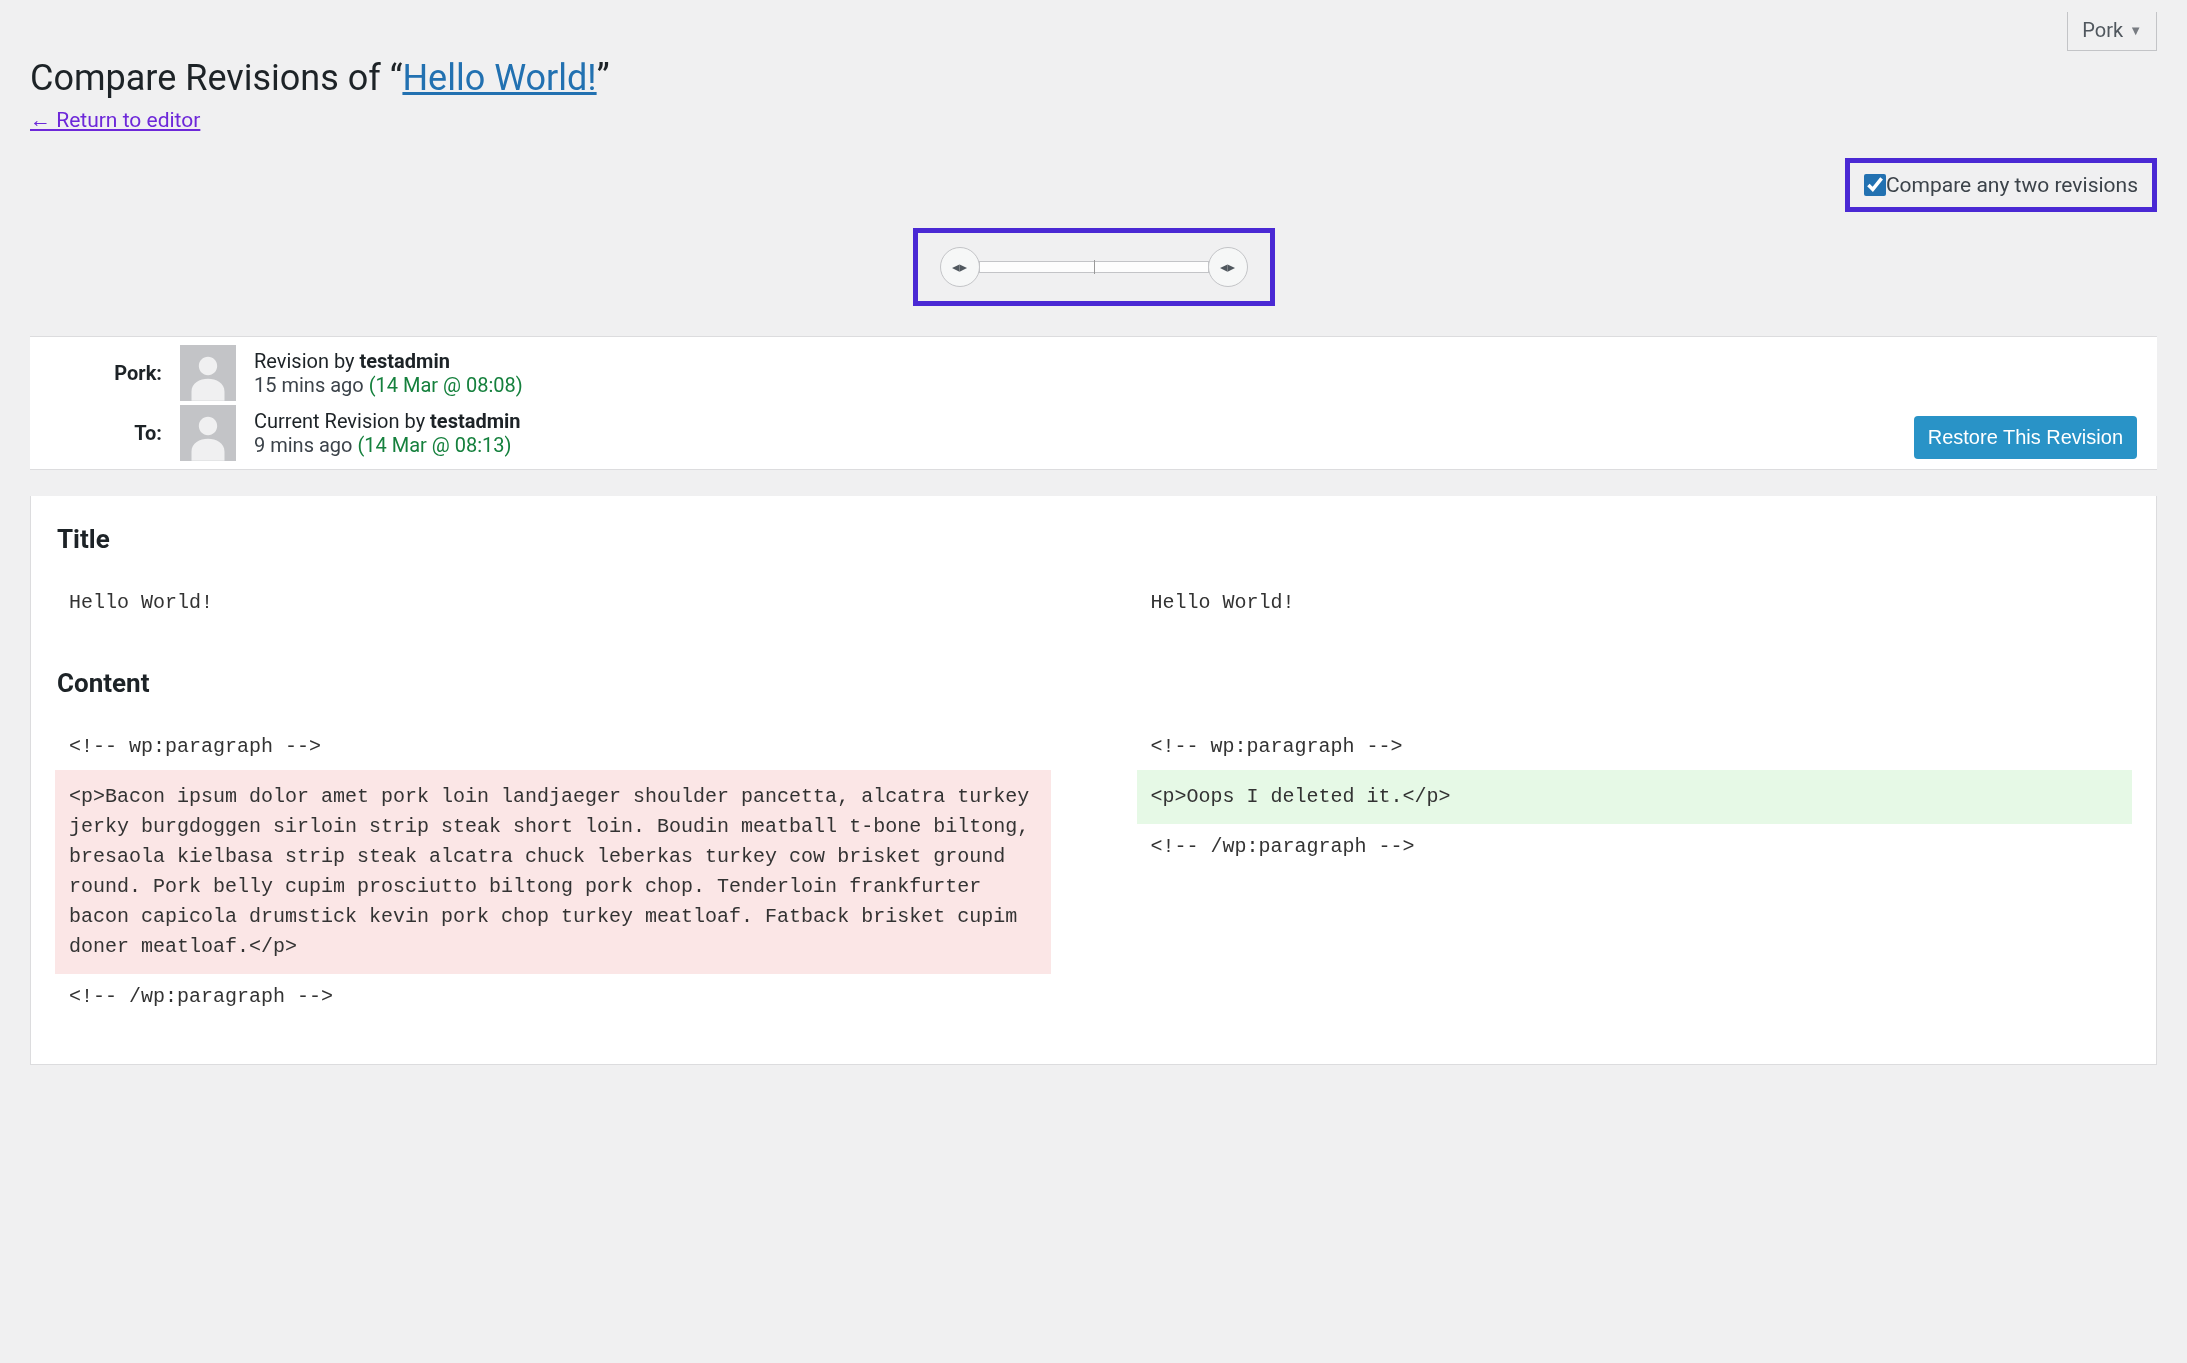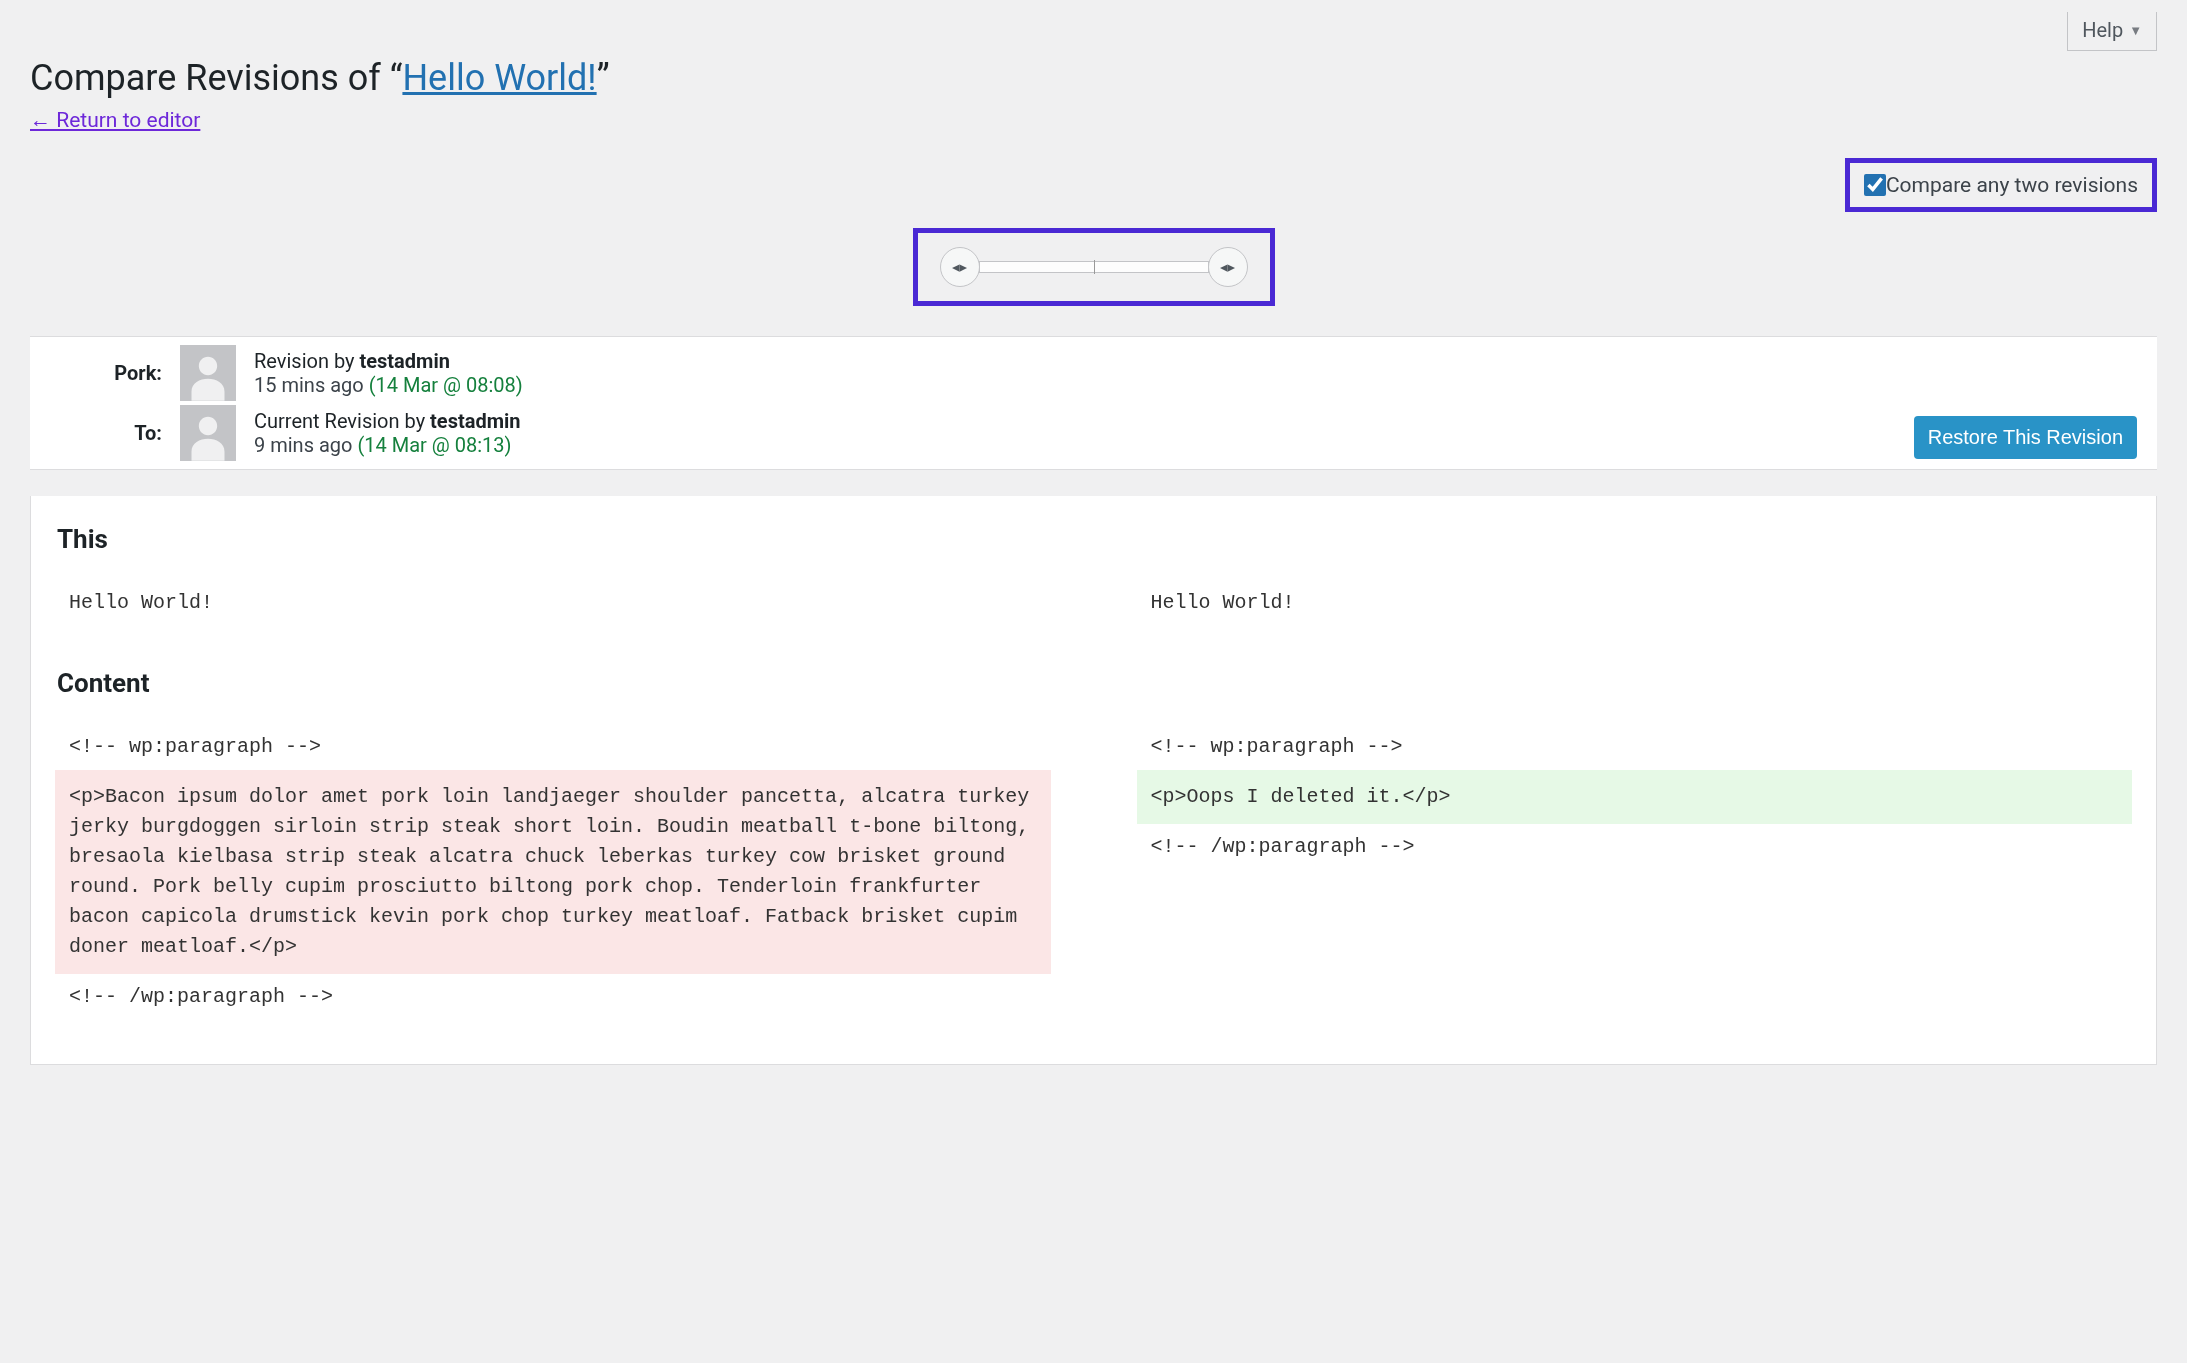--- a/index.html
+++ b/index.html
@@ -200,21 +200,21 @@
   .diff-block.add { background: #e6f9e6; }
   .diff-block.plain { background: transparent; padding: 8px 14px; }
 </style>
 </head>
 <body>
 
 <div class="wrap">
 
   <div class="help-tab-wrap">
     <div class="help-tab">
-      <span>Help</span>
+      <span>Pork</span>
       <span class="tri">▼</span>
     </div>
   </div>
 
   <h1 class="page-title">
     <span>Compare Revisions of “</span><a href="#">Hello World!</a><span>”</span>
   </h1>
 
   <a href="#" class="return-link">← Return to editor</a>
 
@@ -275,21 +275,21 @@
             <span class="paren">(14 Mar @ 08:13)</span>
           </div>
         </div>
       </div>
     </div>
 
     <button class="restore-btn">Restore This Revision</button>
   </div>
 
   <div class="diff-panel">
-    <h3>This</h3>
+    <h3>Title</h3>
     <div class="diff-cols">
       <div class="diff-col">
         <div class="diff-block plain">Hello World!</div>
       </div>
       <div class="diff-col">
         <div class="diff-block plain">Hello World!</div>
       </div>
     </div>
 
     <h3 class="content-h">Content</h3>

